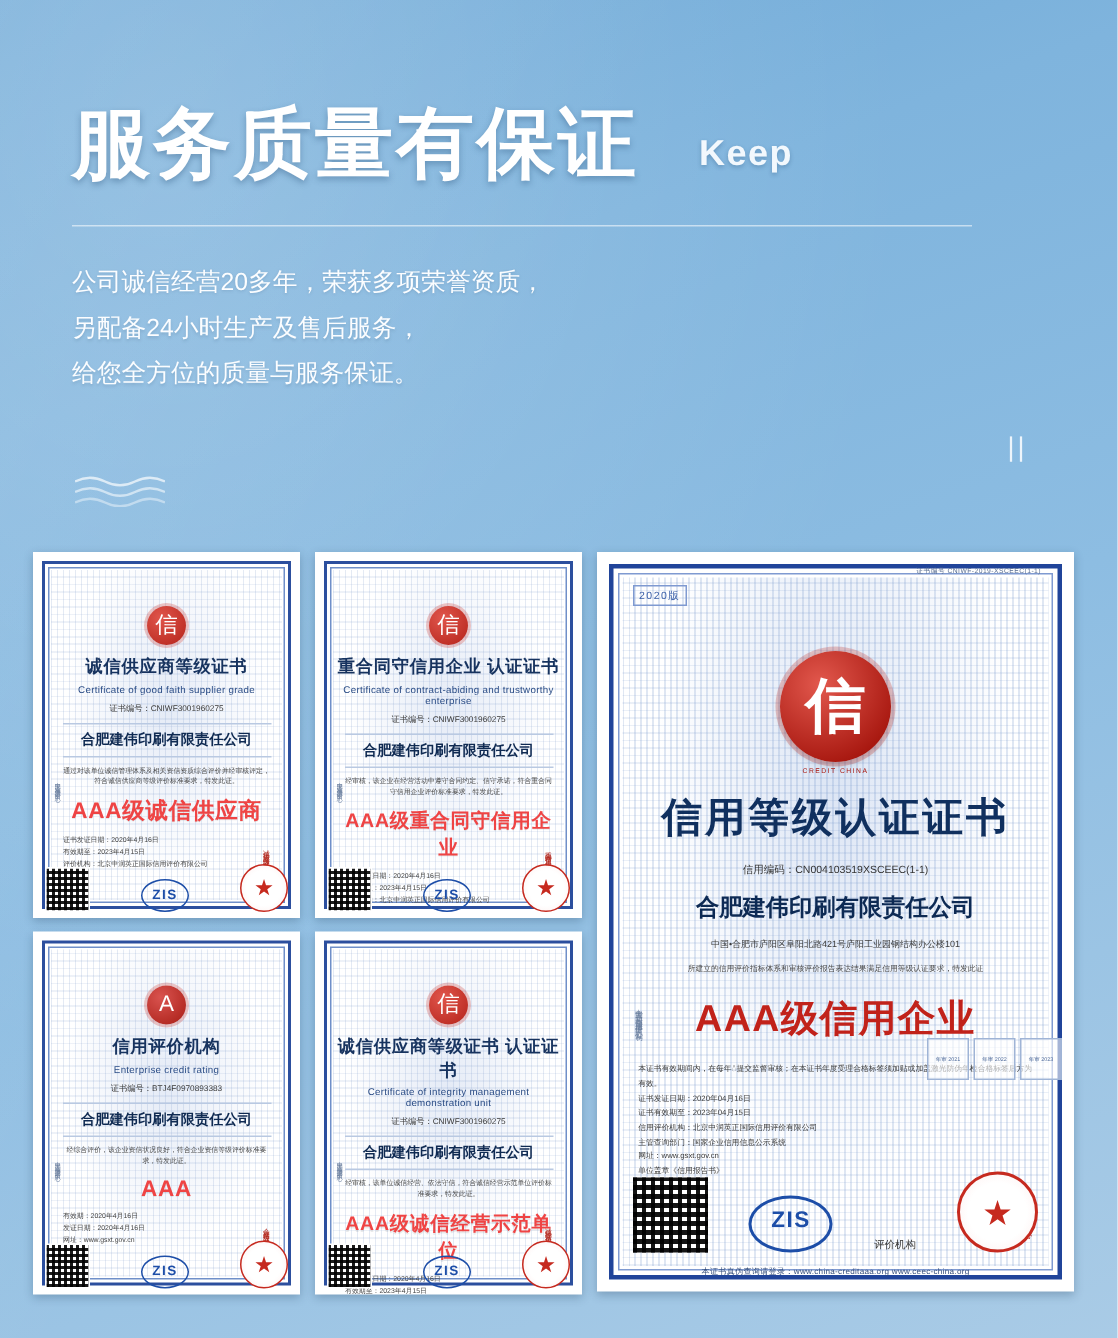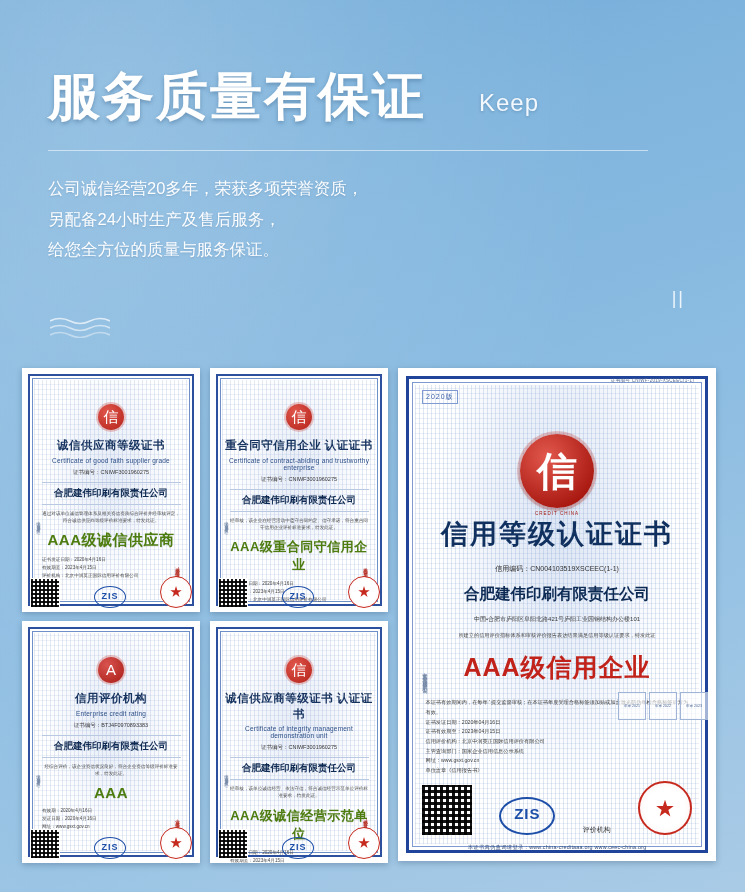--- a/index.html
+++ b/index.html
@@ -15,31 +15,31 @@
   
   body:before{
     content:"";position:absolute;inset:0;
     background:
       linear-gradient(115deg, rgba(255,255,255,0.10) 0%, rgba(255,255,255,0) 40%),
       radial-gradient(ellipse at 15% 10%, rgba(255,255,255,0.18), rgba(255,255,255,0) 55%);
     pointer-events:none;
   }
 
   .header{position:relative;padding:70px 0 0 48px;}
-  .title-row{display:flex;align-items:flex-end;gap:13px;}
+  .title-row{display:flex;align-items:flex-end;}
   .main-title{
     font-size:52px;font-weight:bold;letter-spacing:2px;
     line-height:1;
     text-shadow:0 2px 4px rgba(30,70,110,0.35);
     white-space:nowrap;
   }
   .sub-en{
     margin-left:40px;margin-bottom:4px;
     font-size:24px;line-height:1.3;color:#f2f8fd;
-    letter-spacing:1px;font-weight:400;
+    letter-spacing:1px;font-weight:700;
     text-shadow:0 1px 3px rgba(30,70,110,0.3);
     text-align:right;
   }
   .sub-en span{display:block;}
 
   .divider{
     margin:28px 0 0 48px;width:600px;height:1px;
     background:rgba(255,255,255,0.55);
   }
 
@@ -111,21 +111,21 @@
     font-size:5.5px;color:#3a3a3a;margin-top:5px;text-align:center;
   }
   .cert-company{
     margin-top:6px;font-size:9.5px;color:#0f2a52;font-weight:bold;text-align:center;
     border-top:1px solid #b9c9e2;border-bottom:1px solid #b9c9e2;padding:4px 2px;width:90%;
   }
   .cert-note{
     margin-top:5px;font-size:4.6px;color:#4a4a4a;line-height:1.6;text-align:center;width:94%;
   }
   .cert-grade{
-    margin-top:7px;font-size:15px;font-weight:bold;color:#4d7c0f;text-align:center;
+    margin-top:7px;font-size:15px;font-weight:bold;color:#ef4444;text-align:center;
     letter-spacing:.5px;text-shadow:0 1px 0 rgba(0,0,0,0.08);
   }
   .cert-grade.small{font-size:13px;}
   .cert-meta{
     margin-top:6px;font-size:4.6px;color:#444;line-height:1.7;text-align:left;width:92%;
   }
   .cert-bottom{
     position:absolute;bottom:4px;left:0;right:0;
     display:flex;align-items:flex-end;justify-content:space-between;padding:0 8px;
   }
@@ -171,21 +171,21 @@
   .big-seal{
     margin-top:44px;width:74px;height:74px;border-radius:50%;
     background:radial-gradient(circle at 36% 30%, #e2584d, #a7170f 78%);
     color:#fff;font-size:40px;line-height:74px;text-align:center;font-weight:bold;
     box-shadow:0 0 0 3px rgba(190,40,30,0.25), 0 2px 5px rgba(0,0,0,0.2);
   }
   .big-seal-en{
     font-size:4.5px;color:#a7170f;letter-spacing:1px;margin-top:3px;
   }
   .big-title{
-    margin-top:0;font-size:27px;font-weight:bold;color:#10305f;letter-spacing:2px;
+    margin-top:11px;font-size:27px;font-weight:bold;color:#10305f;letter-spacing:2px;
     text-align:center;
   }
   .big-code{margin-top:12px;font-size:7px;color:#333;text-align:center;}
   .big-company{
     margin-top:10px;font-size:15.5px;font-weight:bold;color:#0d2a54;text-align:center;
   }
   .big-addr{margin-top:10px;font-size:6px;color:#3b3b3b;text-align:center;line-height:1.6;}
   .big-scope{margin-top:6px;font-size:5.2px;color:#4a4a4a;text-align:center;line-height:1.7;width:94%;}
   .big-grade{
     margin-top:12px;font-size:25px;font-weight:bold;color:#c1221a;letter-spacing:1px;

